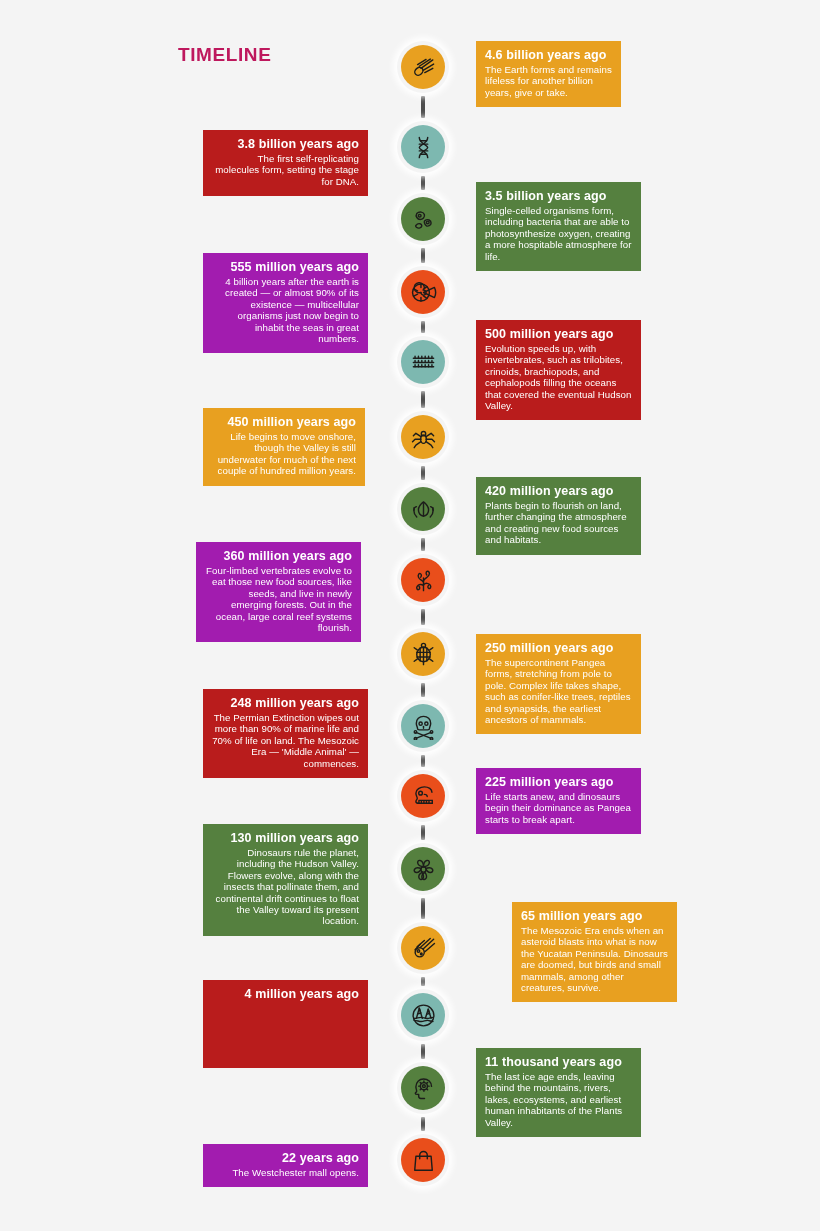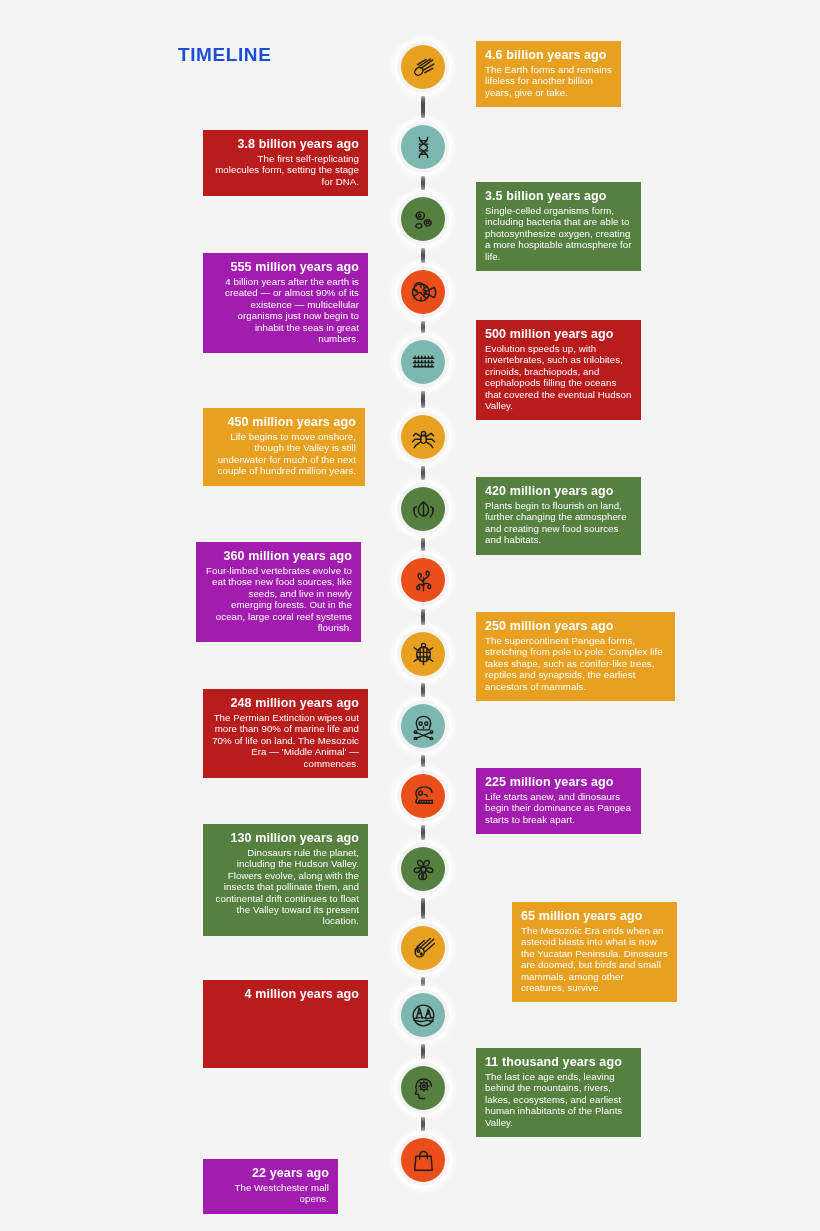--- a/index.html
+++ b/index.html
@@ -8,21 +8,21 @@
     background:#f4f4f4;
     font-family:"Liberation Sans","DejaVu Sans",sans-serif;
     -webkit-font-smoothing:antialiased;
     overflow:hidden;
   }
   #stage{position:relative;width:820px;height:1231px;}
 
   .page-title{
     position:absolute;left:178px;top:44px;
     font-size:19px;font-weight:bold;letter-spacing:.6px;
-    color:#1d4ed8;
+    color:#be185d;
   }
 
   
   .spine{position:absolute;left:421px;top:48px;width:4px;height:1128px;}
   .seg{position:absolute;left:0;width:4px;background:#4d4d4d;border-radius:1px;}
 
   
   .node{
     position:absolute;width:52px;height:52px;
     border-radius:50%;
@@ -325,21 +325,21 @@
         <span class="desc">Life begins to move onshore, though the Valley is still underwater for much of the next couple of hundred million years.</span>
       </div>
       <div class="card right c-green" style="left: 476px; top: 477px; width: 165px; min-height: 62px;">
         <span class="yr">420 million years ago</span>
         <span class="desc">Plants begin to flourish on land, further changing the atmosphere and creating new food sources and habitats.</span>
       </div>
       <div class="card left c-red" style="left: 196px; top: 542px; width: 165px; min-height: 79px;">
         <span class="yr">360 million years ago</span>
         <span class="desc">Four-limbed vertebrates evolve to eat those new food sources, like seeds, and live in newly emerging forests. Out in the ocean, large coral reef systems flourish.</span>
       </div>
-      <div class="card right c-amber" style="left: 476px; top: 612px; width: 199px; min-height: 87px;">
+      <div class="card right c-amber" style="left: 476px; top: 634px; width: 165px; min-height: 87px;">
         <span class="yr">250 million years ago</span>
         <span class="desc">The supercontinent Pangea forms, stretching from pole to pole. Complex life takes shape, such as conifer-like trees, reptiles and synapsids, the earliest ancestors of mammals.</span>
       </div>
       <div class="card left c-teal" style="left: 203px; top: 689px; width: 165px; min-height: 73px;">
         <span class="yr">248 million years ago</span>
         <span class="desc">The Permian Extinction wipes out more than 90% of marine life and 70% of life on land. The Mesozoic Era — 'Middle Animal' — commences.</span>
       </div>
       <div class="card right c-red" style="left: 476px; top: 768px; width: 165px; min-height: 55px;">
         <span class="yr">225 million years ago</span>
         <span class="desc">Life starts anew, and dinosaurs begin their dominance as Pangea starts to break apart.</span>
@@ -352,19 +352,19 @@
         <span class="yr">65 million years ago</span>
         <span class="desc">The Mesozoic Era ends when an asteroid blasts into what is now the Yucatan Peninsula. Dinosaurs are doomed, but birds and small mammals, among other creatures, survive.</span>
       </div>
       <div class="card left c-teal" style="left: 203px; top: 980px; width: 165px; min-height: 88px;">
         <span class="yr">4 million years ago</span>
       </div>
       <div class="card right c-green" style="left: 476px; top: 1048px; width: 165px; min-height: 79px;">
         <span class="yr">11 thousand  years ago</span>
         <span class="desc">The last ice age ends, leaving behind the mountains, rivers, lakes, ecosystems, and earliest human inhabitants of the Plants Valley.</span>
       </div>
-      <div class="card left c-red" style="left: 203px; top: 1144px; width: 135px; min-height: 36px; margin-top: 15px;">
+      <div class="card left c-red" style="left: 203px; top: 1144px; width: 165px; min-height: 36px;">
         <span class="yr">22 years ago</span>
         <span class="desc">The Westchester mall opens.</span>
       </div>
     </div>
 
 </div>
 
 </body></html>

